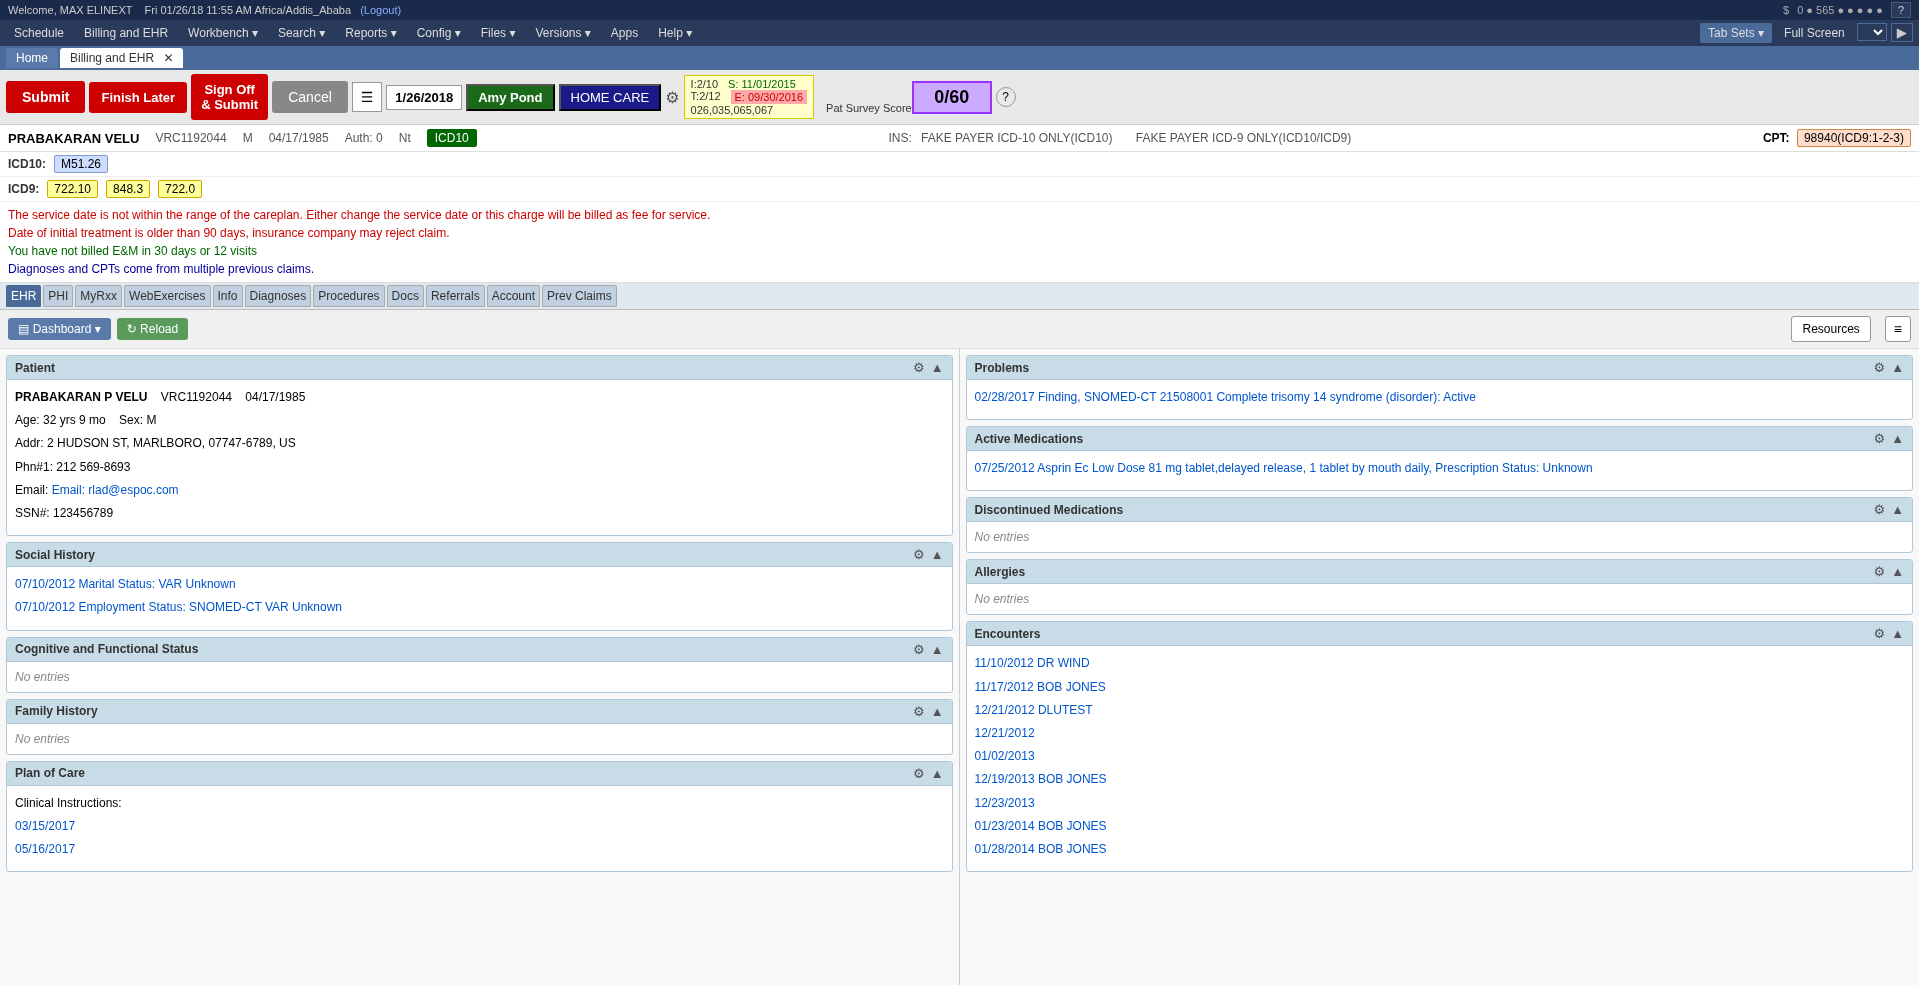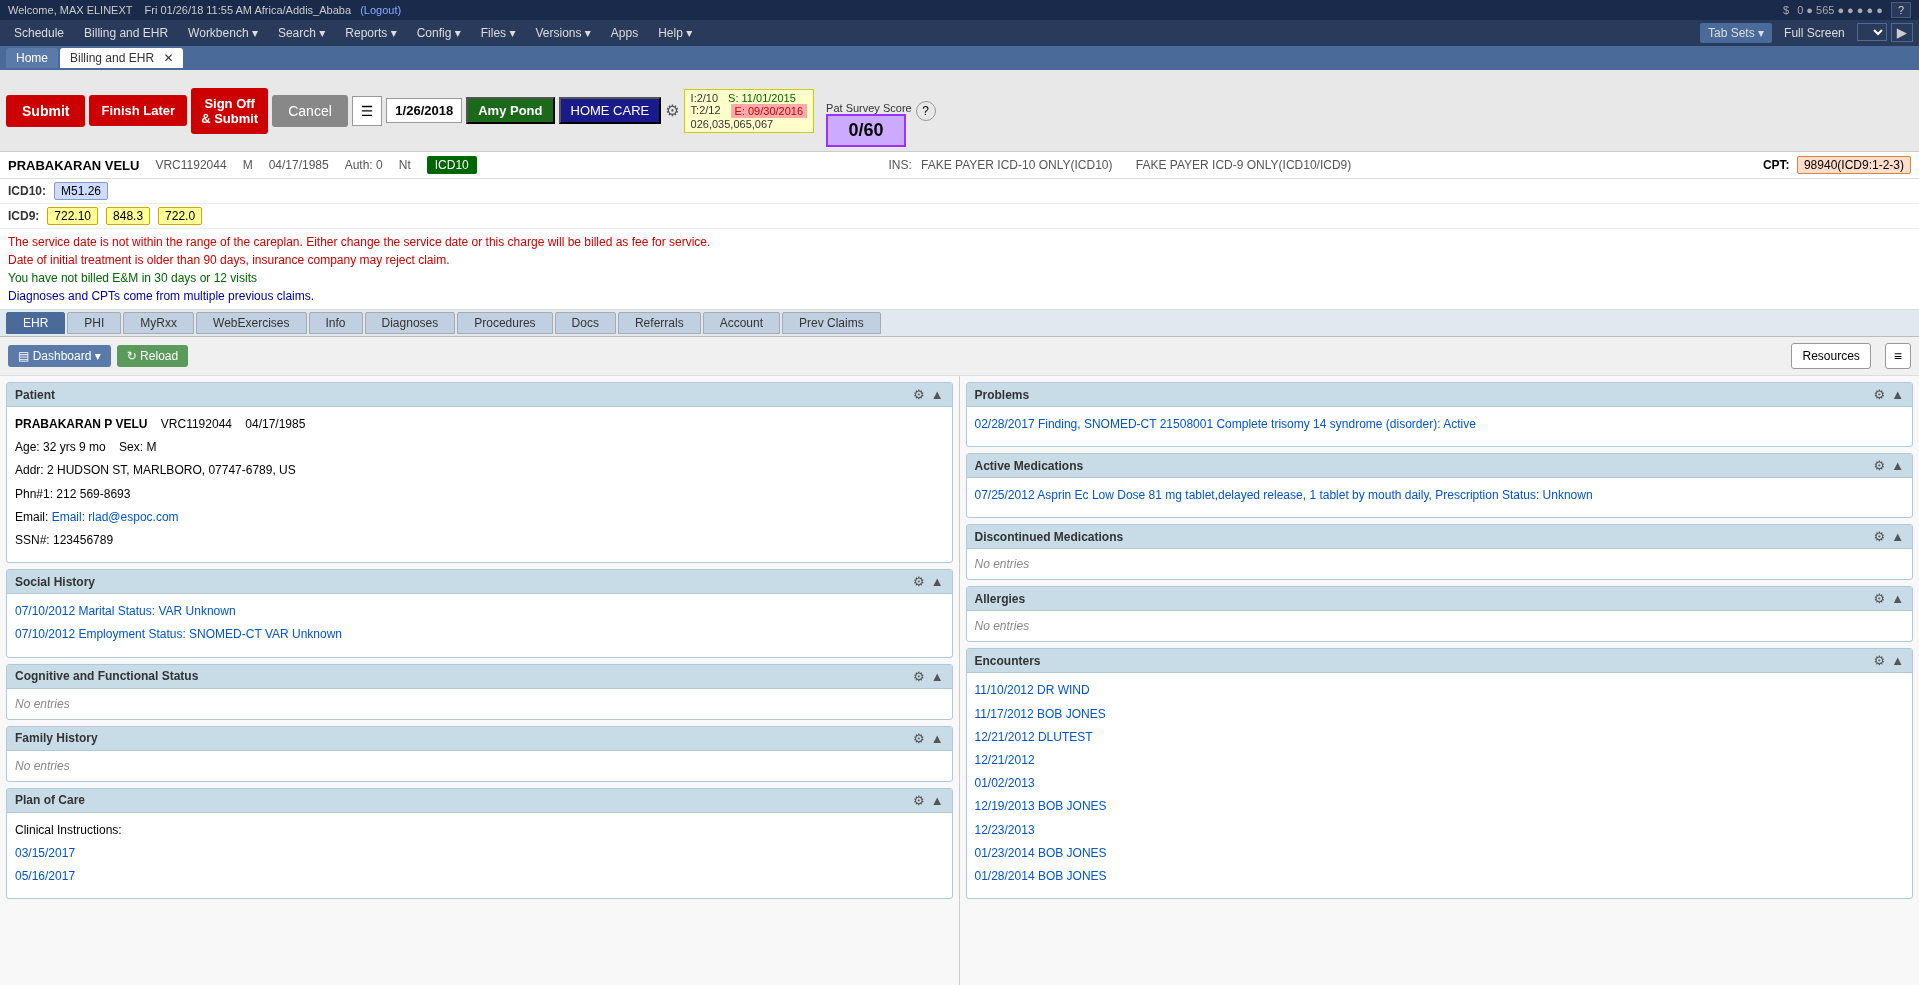--- a/index.html
+++ b/index.html
@@ -238,21 +238,21 @@
 
     
     .sub-tabs {
       display: flex;
       background: #e0e8f0;
       padding: 2px 6px;
       gap: 2px;
       border-bottom: 1px solid #bbb;
     }
     .sub-tab {
-      padding: 3px 16px;
+      padding: 3px 4px;
       font-size: 12px;
       cursor: pointer;
       border-radius: 2px 2px 0 0;
       background: #c0d0e0;
       border: 1px solid #aaa;
       color: #333;
     }
     .sub-tab.active {
       background: #4a6a9a;
       color: #fff;
@@ -418,21 +418,21 @@
     <div class="row1">
       <span>I:2/10</span>
       <span class="green-text">S: 11/01/2015</span>
     </div>
     <div class="row1">
       <span>T:2/12</span>
       <span class="date-val red-text">E: 09/30/2016</span>
     </div>
     <div><span>026,035,065,067</span></div>
   </div>
-  <div style="display:flex; flex-direction:column; align-items:flex-start; margin-left:8px;margin-top:28px;">
+  <div style="display:flex; flex-direction:row; align-items:flex-end; margin-left:8px;">
     <div class="survey-label">Pat Survey Score</div>
     <div class="survey-box">0/60</div>
   </div>
   <button class="help-btn">?</button>
 </div>
 
 <div class="patient-header">
   <span class="patient-name">PRABAKARAN VELU</span>
   <span class="patient-id">VRC1192044</span>
   <span class="patient-dob">M</span>

